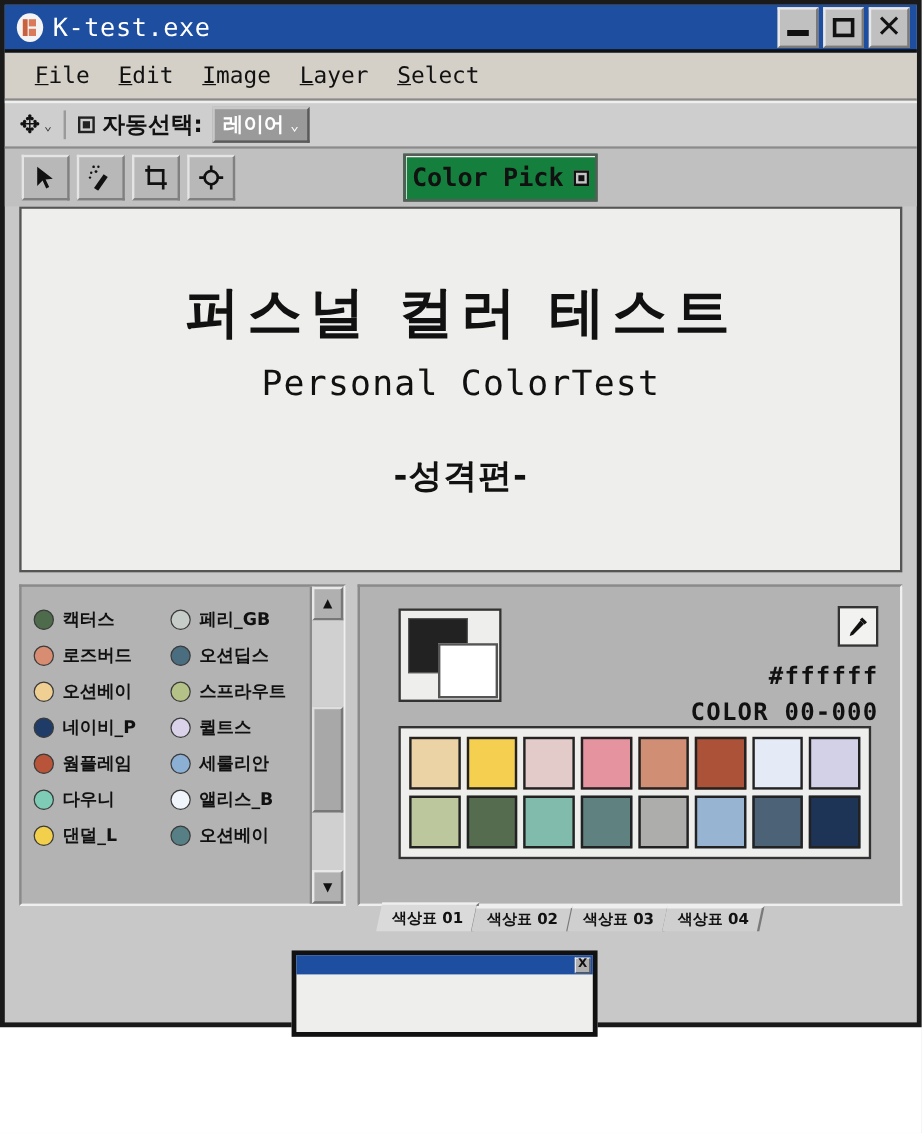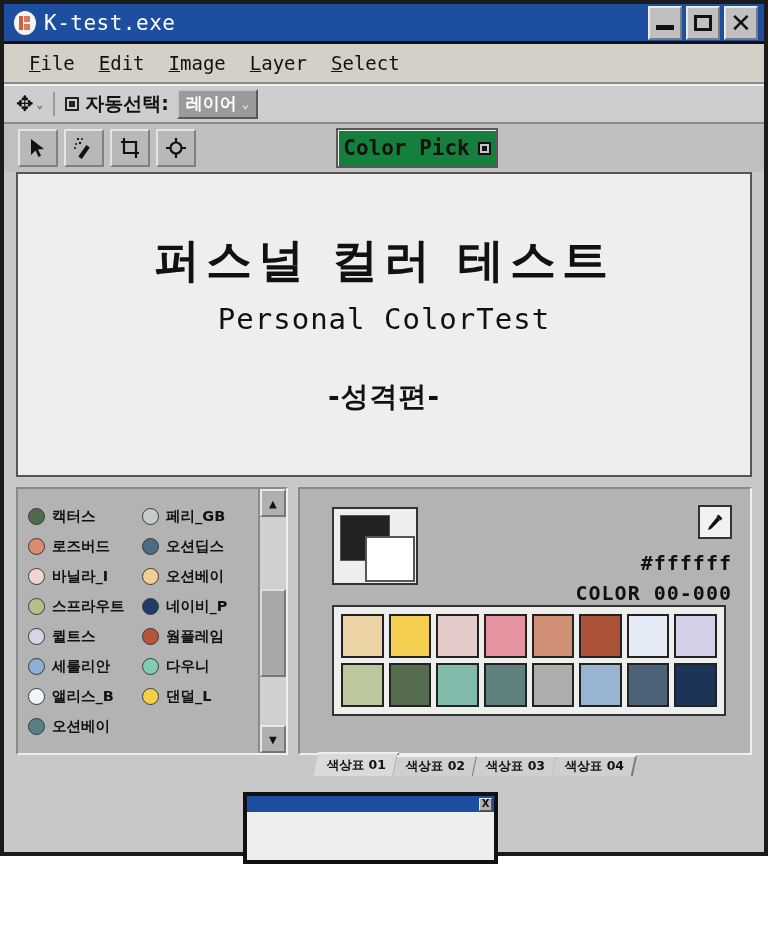--- a/index.html
+++ b/index.html
@@ -459,24 +459,20 @@
             <span class="color-dot" style="background: rgb(198, 205, 200);"></span>
             <span class="color-name">페리_GB</span>
           </div>
           <div class="color-entry">
             <span class="color-dot" style="background: rgb(216, 141, 114);"></span>
             <span class="color-name">로즈버드</span>
           </div>
           <div class="color-entry">
             <span class="color-dot" style="background: rgb(74, 109, 128);"></span>
             <span class="color-name">오션딥스</span>
-          </div>
-          <div class="color-entry">
-            <span class="color-dot" style="background: rgb(239, 214, 210);"></span>
-            <span class="color-name">바닐라_I</span>
           </div>
           <div class="color-entry">
             <span class="color-dot" style="background: rgb(240, 207, 147);"></span>
             <span class="color-name">오션베이</span>
           </div>
           <div class="color-entry">
             <span class="color-dot" style="background: rgb(181, 194, 135);"></span>
             <span class="color-name">스프라우트</span>
           </div>
           <div class="color-entry">

